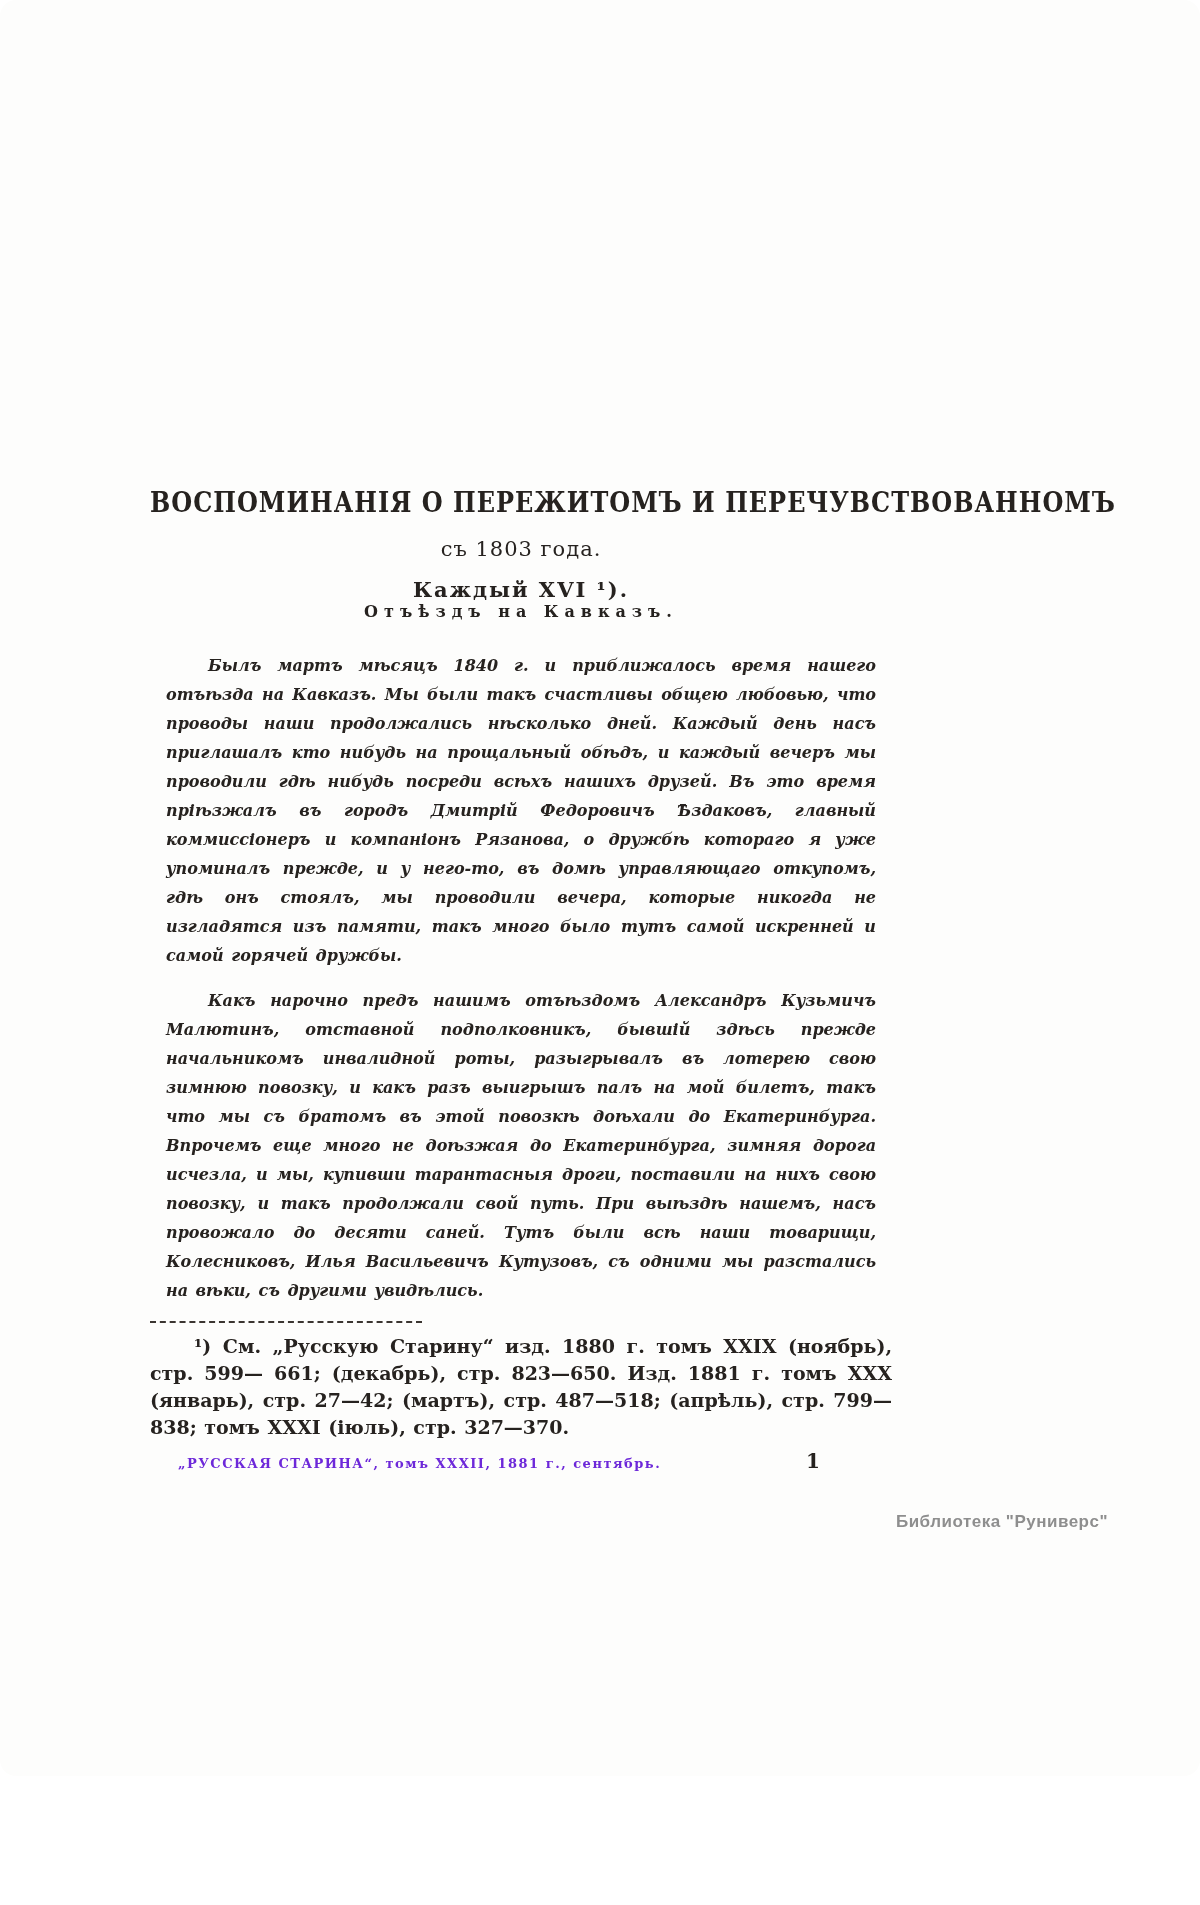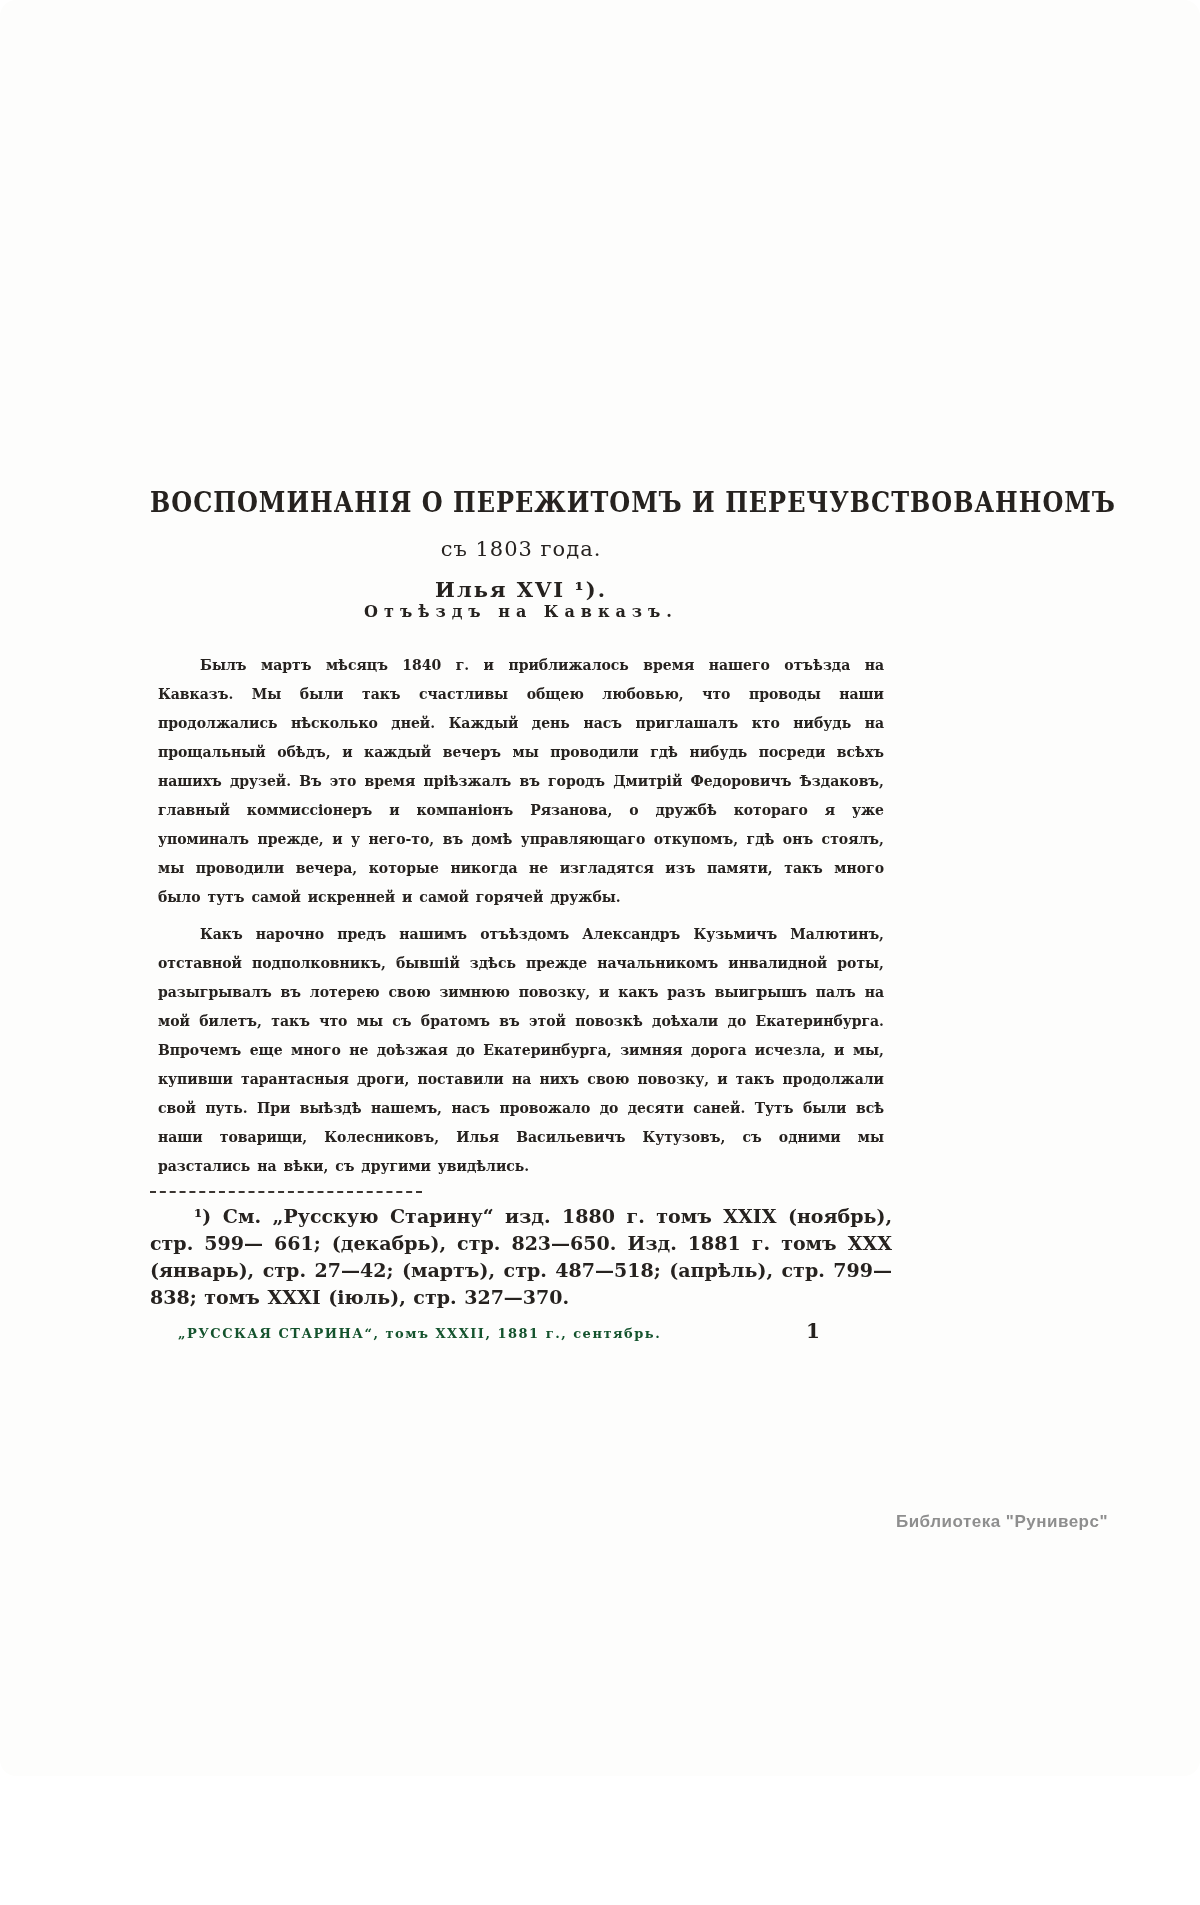--- a/index.html
+++ b/index.html
@@ -47,27 +47,28 @@
     text-align: center;
     letter-spacing: 2px;
   }
   .section {
     font-size: 16px;
     font-weight: bold;
     text-align: center;
     letter-spacing: 6px;
   }
   p.body-par {
-    margin: 8px;
-    font-size: 14px;
+    margin: 16px;
+    font-size: 16px;
     font-weight: bold;
     line-height: 29px;
     text-align: justify;
     text-indent: 42px;
     word-spacing: 2px;
+    font-style: italic;
   }
   p.body-par.first {
     margin-top: 30px;
   }
   .footnote-sep {
     margin-top: 10px;
     width: 272px;
     height: 0;
     border-top: 2px dashed #3a3530;
   }
@@ -85,21 +86,21 @@
     display: flex;
     align-items: baseline;
     justify-content: space-between;
     padding-left: 28px;
     padding-right: 72px;
   }
   .footer-left {
     font-size: 13px;
     font-weight: bold;
     letter-spacing: 1.5px;
-    color: #14532d;
+    color: #6d28d9;
   }
   .page-num {
     font-size: 20px;
     font-weight: bold;
   }
   .watermark {
     position: absolute;
     top: 1512px;
     right: 92px;
     font-family: "Liberation Sans", sans-serif;
@@ -109,21 +110,21 @@
     letter-spacing: 0.5px;
   }
 </style>
 </head>
 <body>
 
 <div class="scan-page">
   <div class="content">
     <h1 class="title">ВОСПОМИНАНІЯ О ПЕРЕЖИТОМЪ И ПЕРЕЧУВСТВОВАННОМЪ</h1>
     <div class="subtitle">съ 1803 года.</div>
-    <div class="chapter">Илья XVI ¹).</div>
+    <div class="chapter">Каждый XVI ¹).</div>
     <div class="section">Отъѣздъ на Кавказъ.</div>
     <p class="body-par first">Былъ мартъ мѣсяцъ 1840 г. и приближалось время нашего отъѣзда на Кавказъ. Мы были такъ счастливы общею любовью, что проводы наши продолжались нѣсколько дней. Каждый день насъ приглашалъ кто нибудь на прощальный обѣдъ, и каждый вечеръ мы проводили гдѣ нибудь посреди всѣхъ нашихъ друзей. Въ это время пріѣзжалъ въ городъ Дмитрій Федоровичъ Ѣздаковъ, главный коммиссіонеръ и компаніонъ Рязанова, о дружбѣ котораго я уже упоминалъ прежде, и у него-то, въ домѣ управляющаго откупомъ, гдѣ онъ стоялъ, мы проводили вечера, которые никогда не изгладятся изъ памяти, такъ много было тутъ самой искренней и самой горячей дружбы.</p>
     <p class="body-par">Какъ нарочно предъ нашимъ отъѣздомъ Александръ Кузьмичъ Малютинъ, отставной подполковникъ, бывшій здѣсь прежде начальникомъ инвалидной роты, разыгрывалъ въ лотерею свою зимнюю повозку, и какъ разъ выигрышъ палъ на мой билетъ, такъ что мы съ братомъ въ этой повозкѣ доѣхали до Екатеринбурга. Впрочемъ еще много не доѣзжая до Екатеринбурга, зимняя дорога исчезла, и мы, купивши тарантасныя дроги, поставили на нихъ свою повозку, и такъ продолжали свой путь. При выѣздѣ нашемъ, насъ провожало до десяти саней. Тутъ были всѣ наши товарищи, Колесниковъ, Илья Васильевичъ Кутузовъ, съ одними мы разстались на вѣки, съ другими увидѣлись.</p>
     <div class="footnote-sep"></div>
     <p class="footnote">¹) См. „Русскую Старину“ изд. 1880 г. томъ XXIX (ноябрь), стр. 599— 661; (декабрь), стр. 823—650. Изд. 1881 г. томъ XXX (январь), стр. 27—42; (мартъ), стр. 487—518; (апрѣль), стр. 799—838; томъ XXXI (іюль), стр. 327—370.</p>
     <div class="footer-row">
       <span class="footer-left">„РУССКАЯ СТАРИНА“, томъ XXXII, 1881 г., сентябрь.</span>
       <span class="page-num">1</span>
     </div>
   </div>

